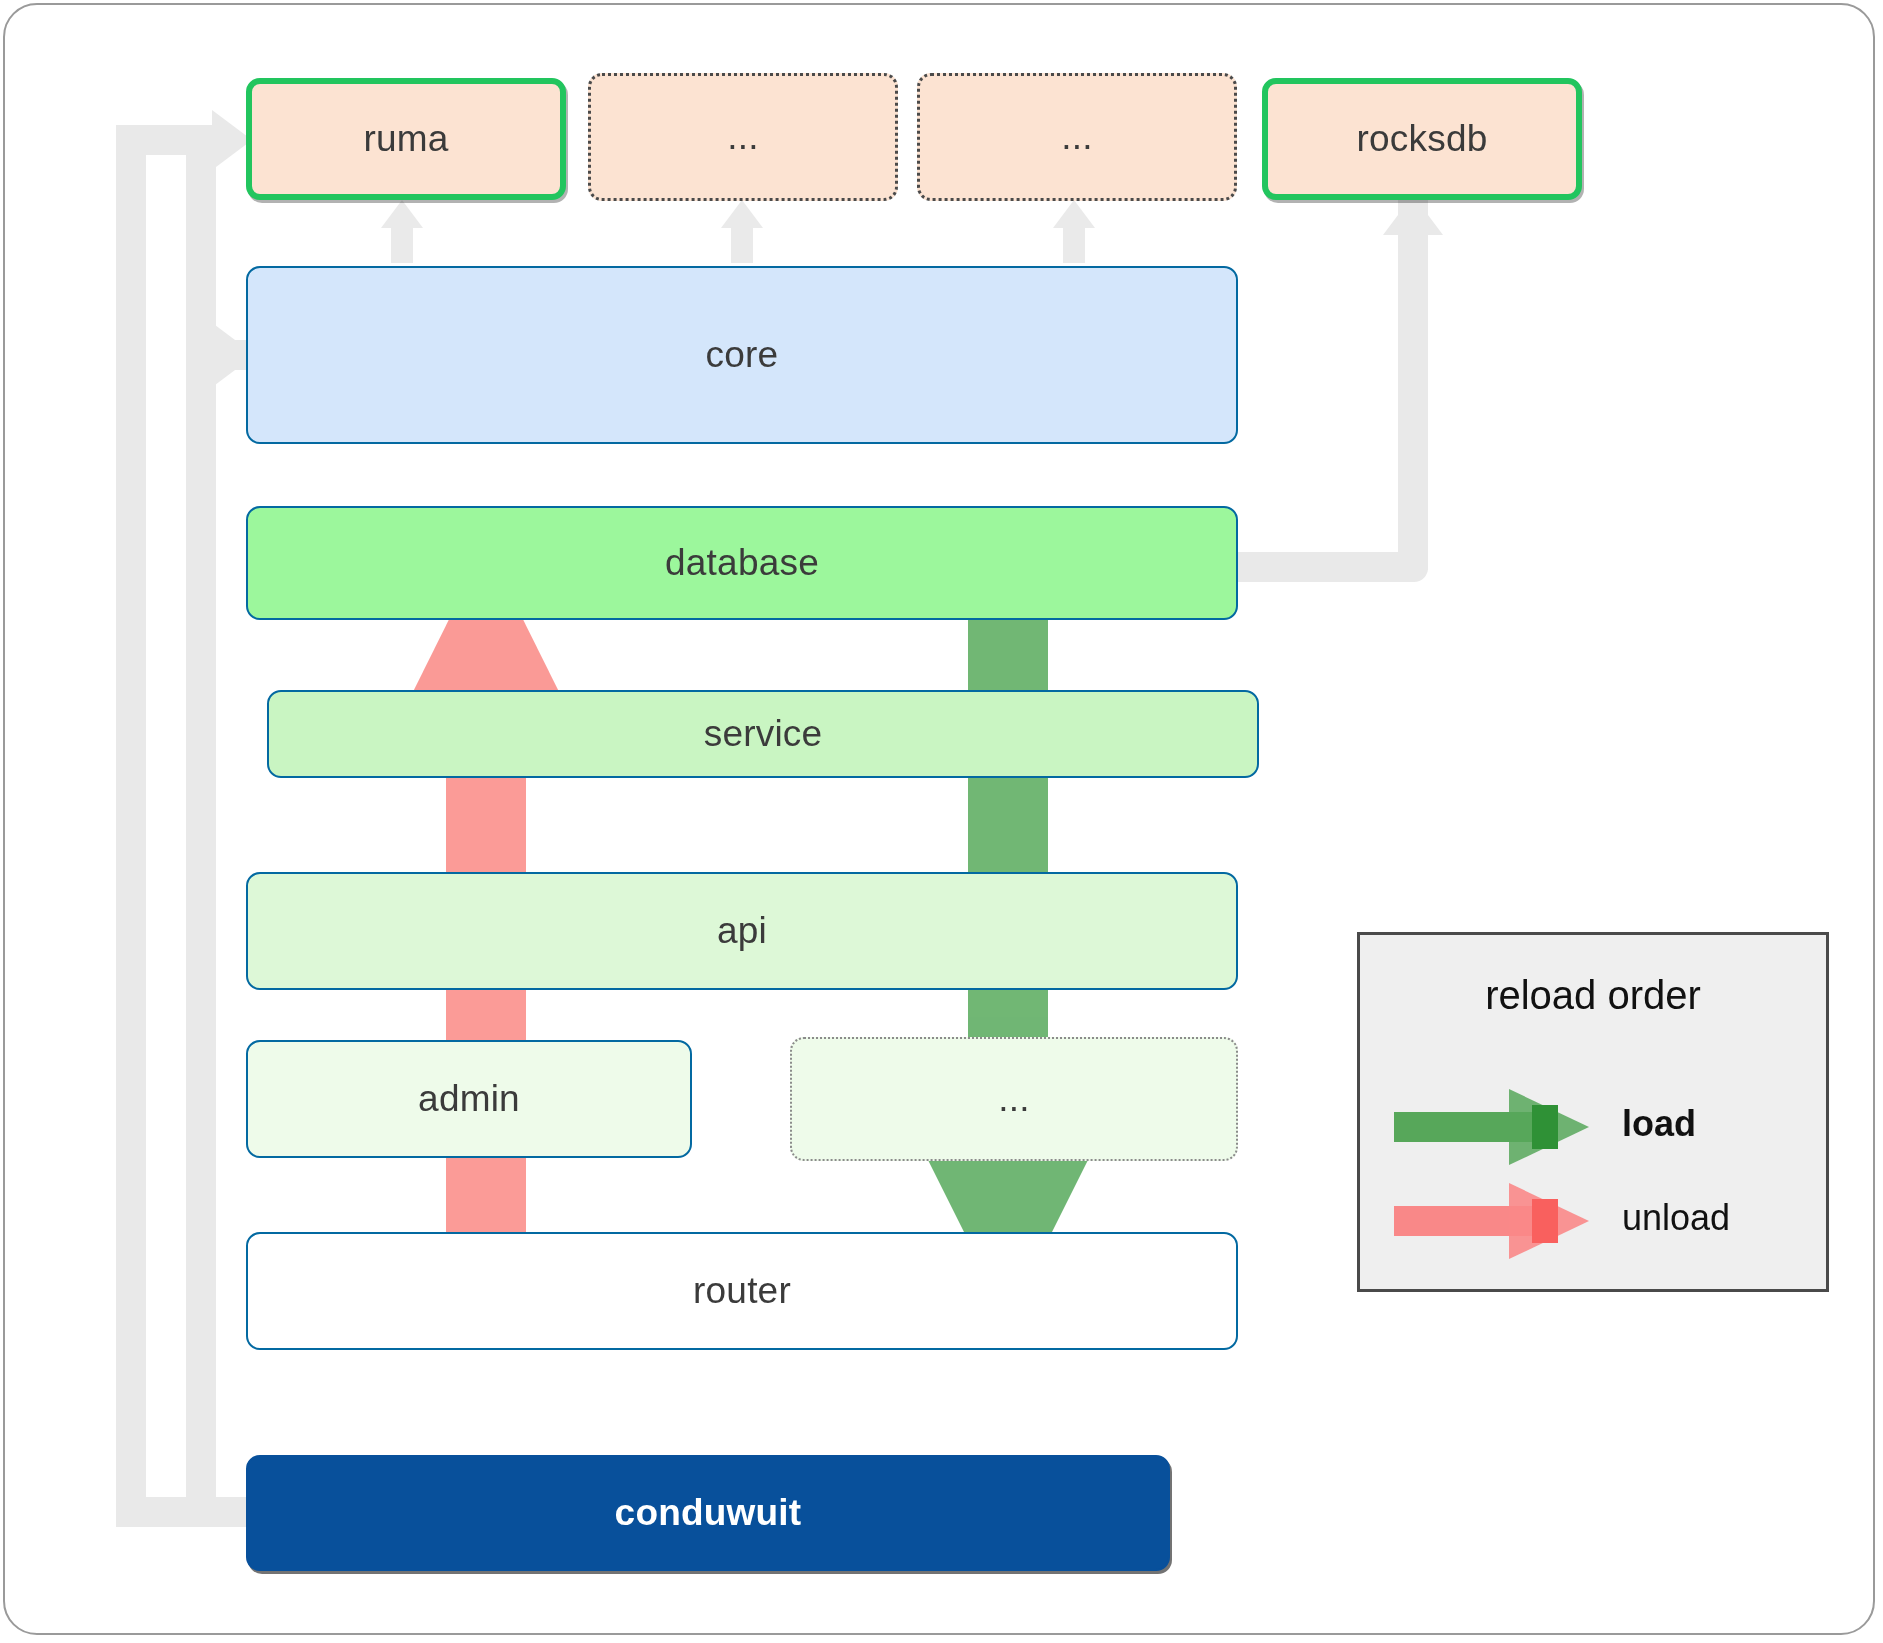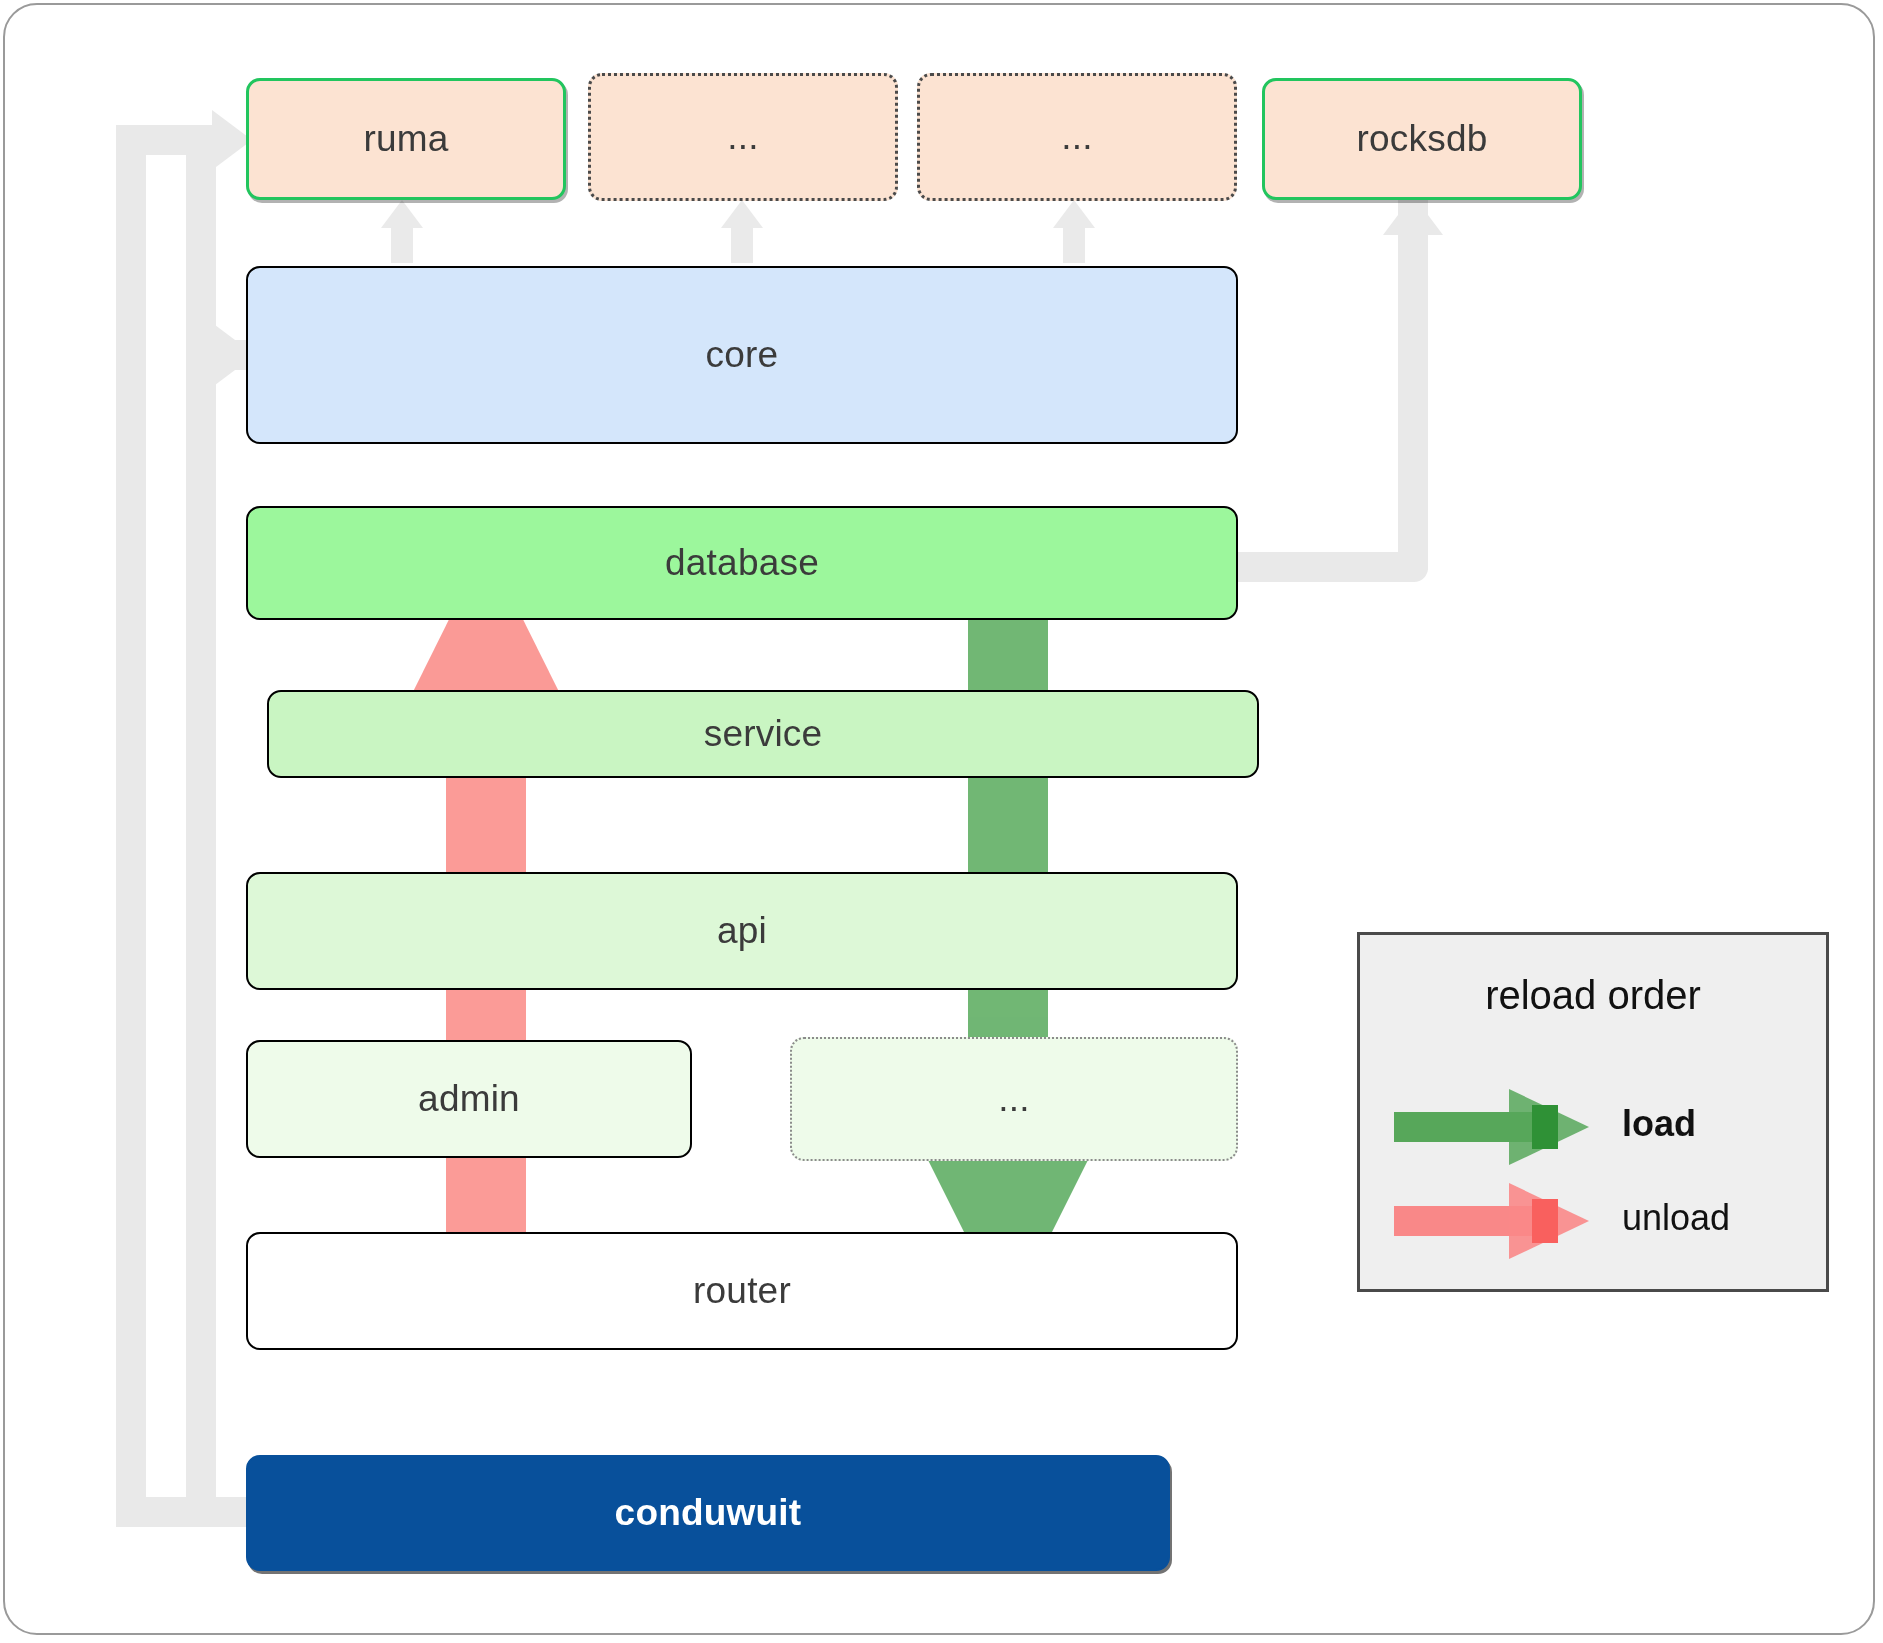--- a/index.html
+++ b/index.html
@@ -40,30 +40,30 @@
     color: #3b3b3b;
     font-size: 37px;
     font-weight: 400;
     letter-spacing: 0.2px;
     white-space: nowrap;
   }
 
   
   .dep-solid {
     background: #fce3d2;
-    border: 3px solid #22c55e;
+    border: 6px solid #22c55e;
     box-shadow: 2px 3px 0 rgba(0,0,0,0.30);
   }
   .dep-dotted {
     background: #fce3d2;
     border: 3px dotted #4a4a4a;
   }
 
   .layer {
-    border: 2px solid #000000;
+    border: 2px solid #0369a1;
   }
   .layer-core     { background: #d4e6fb; }
   .layer-database { background: #9cf79c; }
   .layer-service  { background: #c9f5c2; }
   .layer-api      { background: #ddf8d7; }
   .layer-admin    { background: #eefbea; }
   .layer-dots     { background: #eefbea; border: 2px dotted #8b8b8b; }
   .layer-router   { background: #ffffff; }
 
   .node-app {

